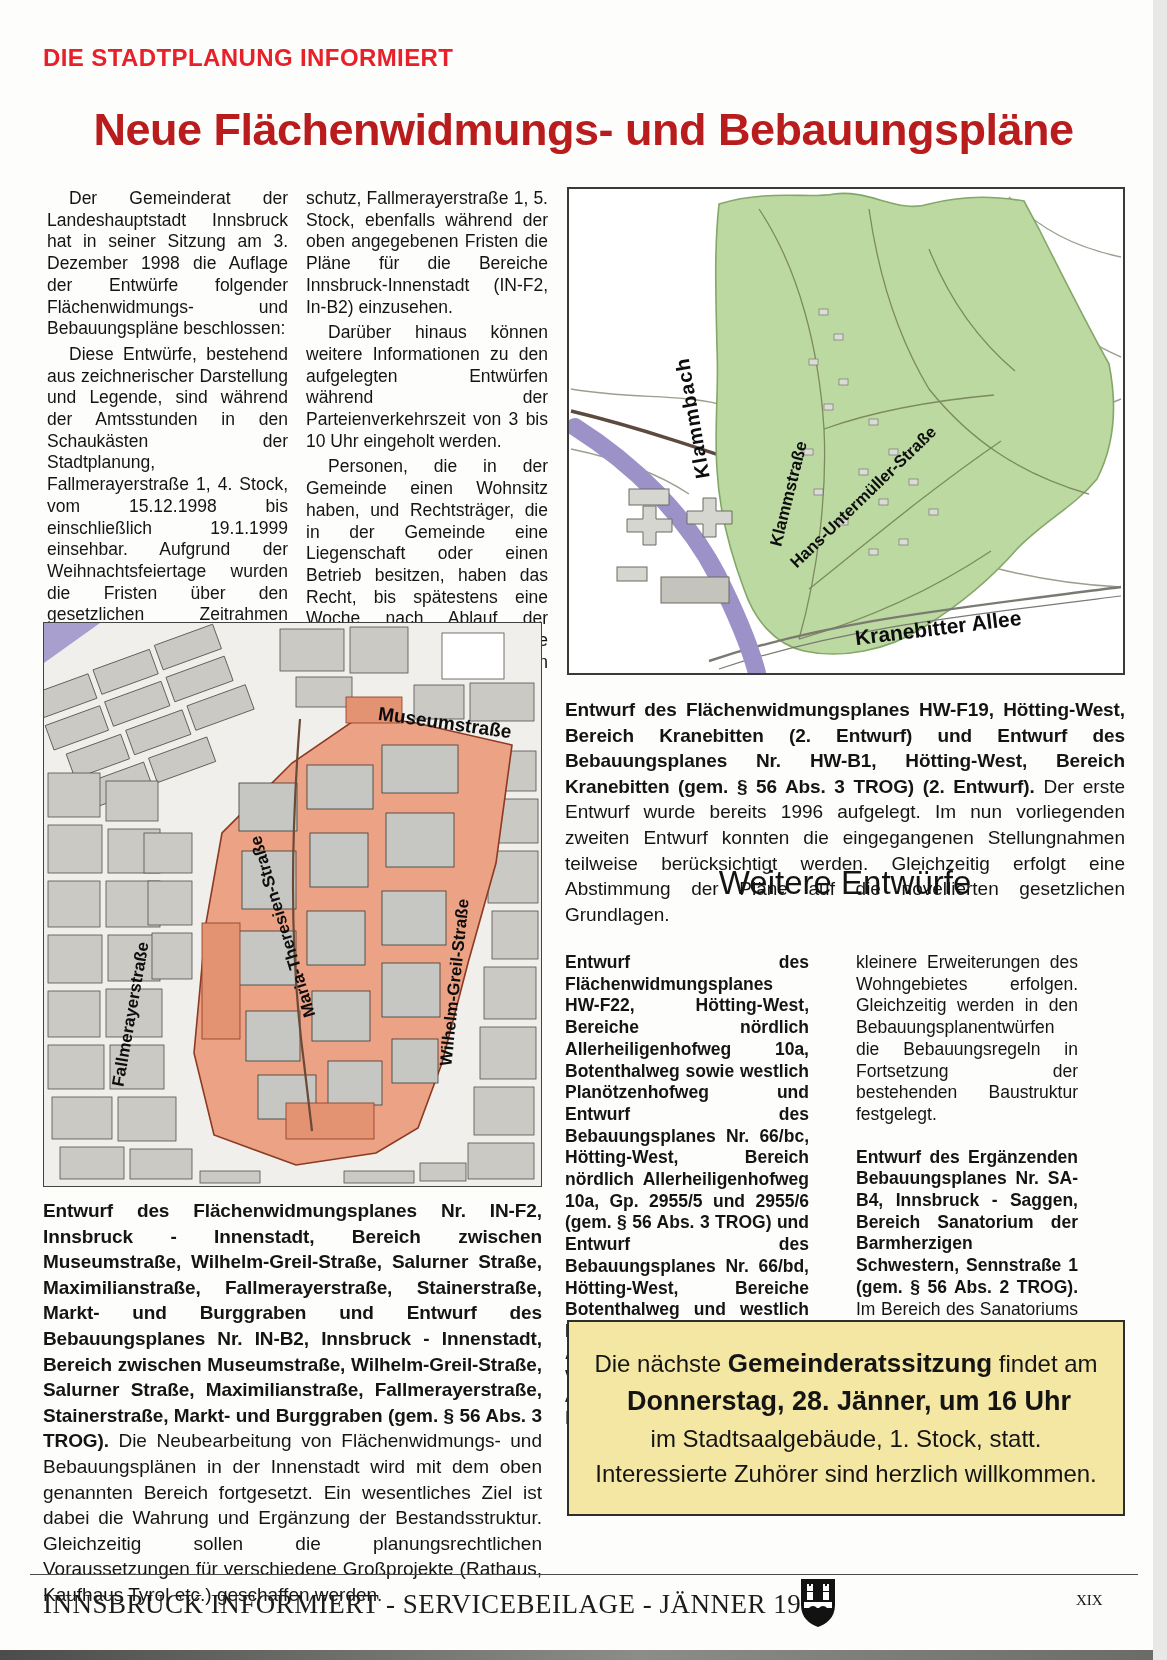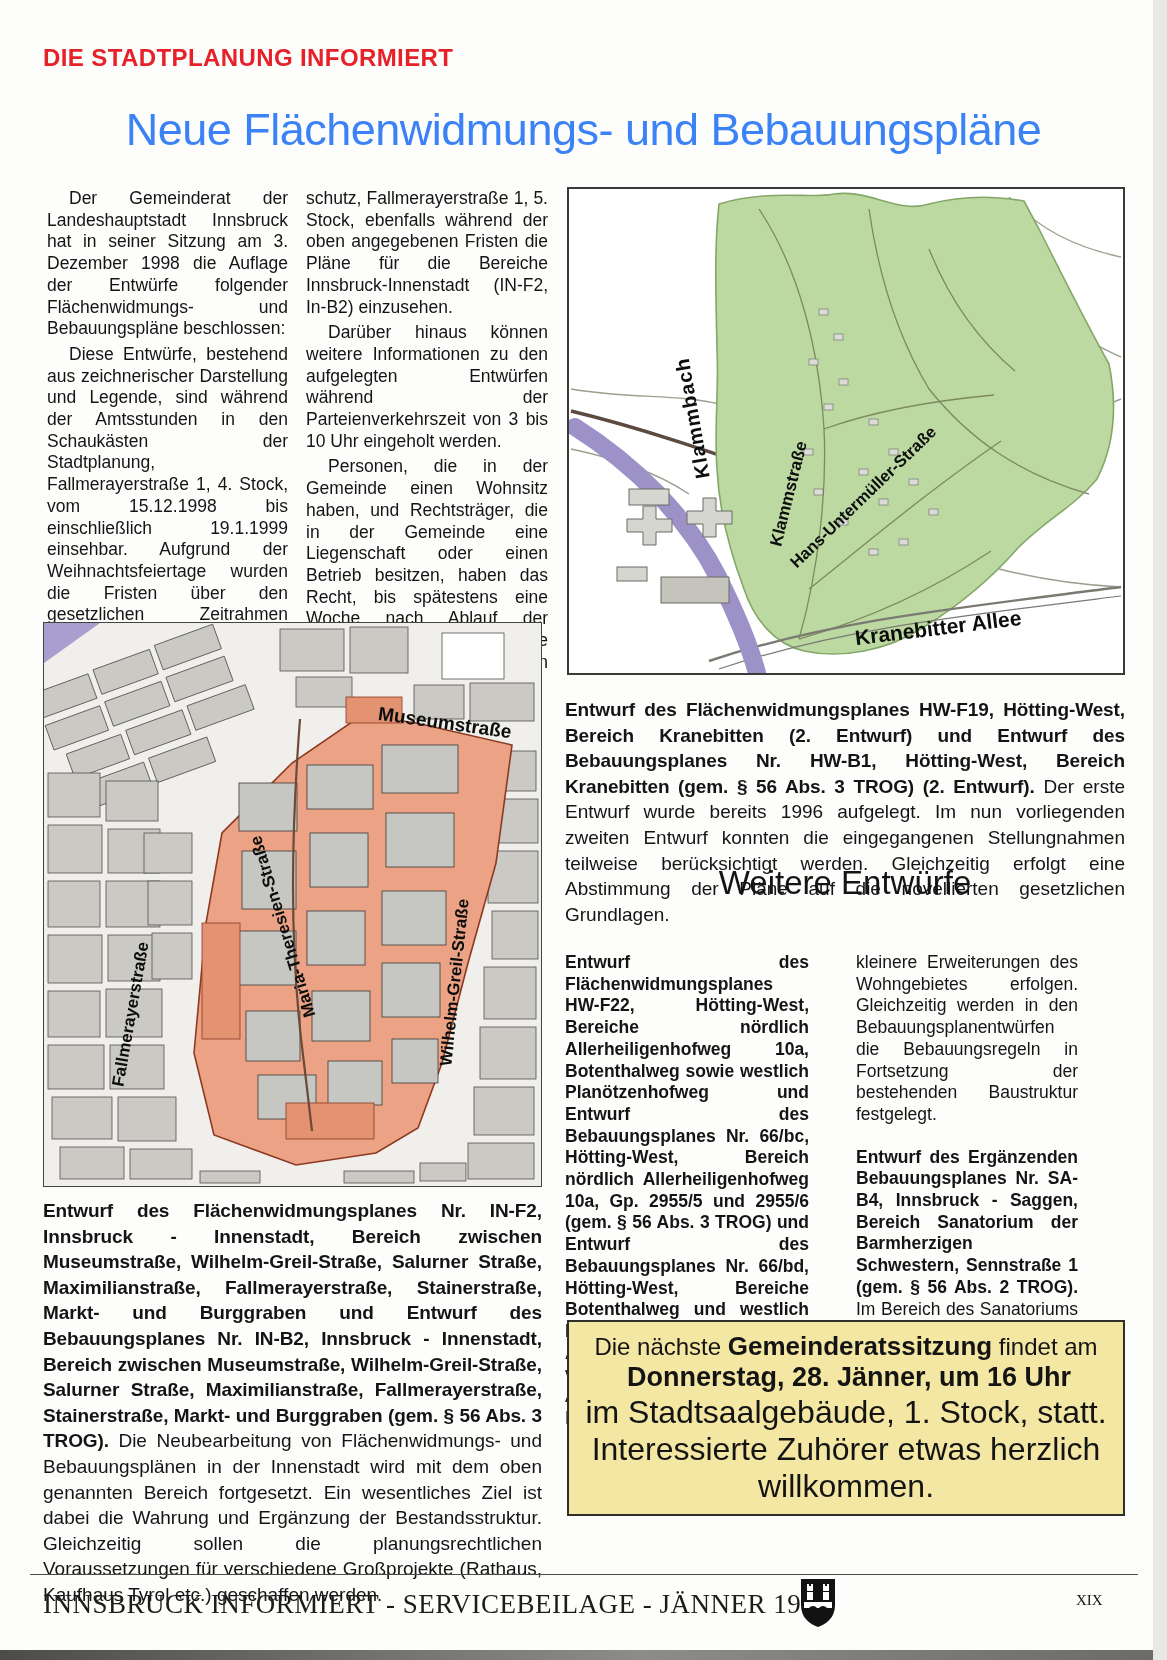--- a/index.html
+++ b/index.html
@@ -1,44 +1,44 @@
 <!DOCTYPE html>
 <html><head>
 <meta charset="utf-8">
 <style>
   html,body{margin:0;padding:0;background:#e8e8e6;}
   .page{position:relative;width:1153px;height:1660px;background:#fdfdfb;overflow:hidden;
         font-family:"Liberation Sans", sans-serif;color:#141414;}
   .abs{position:absolute;}
   .kicker{top:44px;left:43px;font-size:24px;font-weight:bold;color:#e62129;letter-spacing:.4px;}
-  .title{top:104px;left:0;width:1167px;text-align:center;font-size:45px;font-weight:normal;letter-spacing:-.5px;color:#3b82f6;}
+  .title{top:104px;left:0;width:1167px;text-align:center;font-size:45px;font-weight:bold;letter-spacing:-.5px;color:#b91c1c;}
   .bodytext{font-size:17.5px;line-height:21.7px;text-align:justify;}
   .bodytext p{margin:4px;text-indent:22px;}
   .col1{top:184px;left:43px;width:249px;}
   .col2{top:184px;left:302px;width:250px;}
   .mapbox{border:2px solid #3a3a38;background:#fff;box-sizing:border-box;}
   .map1{top:187px;left:567px;width:558px;height:488px;}
   .map2{top:622px;left:43px;width:499px;height:565px;border:1px solid #44443f;}
   .cap{font-size:19px;line-height:25.6px;text-align:justify;}
   .cap b{letter-spacing:-.1px;}
   .cap-hw{top:697px;left:565px;width:560px;}
   .cap-in{top:1198px;left:43px;width:499px;}
   .we-head{top:864px;left:565px;width:560px;text-align:center;font-size:33px;font-weight:normal;}
   .wcol{font-size:17.5px;line-height:21.7px;text-align:justify;}
   .wcol1{top:952px;left:565px;width:244px;}
   .wcol2{top:952px;left:856px;width:222px;}
   .wcol p{margin:0;}
   .wcol .p2{margin-top:21px;}
   .notice{top:1320px;left:567px;width:558px;height:196px;background:#f4e7a3;border:2px solid #2e2e2a;
           box-sizing:border-box;display:flex;flex-direction:column;justify-content:space-evenly;
-          align-items:center;text-align:center;padding:8px 14px;}
+          align-items:center;text-align:center;padding:18px 14px;}
   .notice .l1{font-size:24px;}
   .notice .l1 b{font-size:26px;}
   .notice .l2{font-size:27px;font-weight:bold;margin-left:6px;}
-  .notice .l3,.notice .l4{font-size:32px;}
+  .notice .l3,.notice .l4{font-size:24px;}
   .footrule{top:1574px;left:30px;width:1108px;border-top:1.5px solid #4a4a46;}
   .footer-text{top:1589px;left:43px;font-family:"Liberation Serif", serif;font-size:27px;letter-spacing:.5px;color:#1c1c1a;}
   .pageno{top:1592px;left:1076px;font-family:"Liberation Serif", serif;font-size:15px;}
   .crest{top:1577px;left:799px;width:38px;height:52px;}
   .bottomstrip{top:1650px;left:0;width:1167px;height:10px;background:linear-gradient(to right,#4c4c4a,#8c8c88 55%,#6a6a66);}
   svg text{font-family:"Liberation Sans", sans-serif;font-weight:bold;fill:#0d0d0d;}
 </style>
 </head>
 <body>
 
@@ -233,21 +233,21 @@
   </div>
 
   <div class="abs cap cap-in">
     <b>Entwurf des Flächenwidmungsplanes Nr. IN-F2, Innsbruck - Innenstadt, Bereich zwischen Museumstraße, Wilhelm-Greil-Straße, Salurner Straße, Maximilianstraße, Fallmerayerstraße, Stainerstraße, Markt- und Burggraben und Entwurf des Bebauungsplanes Nr. IN-B2, Innsbruck - Innenstadt, Bereich zwischen Museumstraße, Wilhelm-Greil-Straße, Salurner Straße, Maximilianstraße, Fallmerayerstraße, Stainerstraße, Markt- und Burggraben (gem. § 56 Abs. 3 TROG).</b><span> Die Neubearbeitung von Flächenwidmungs- und Bebauungsplänen in der Innenstadt wird mit dem oben genannten Bereich fortgesetzt. Ein wesentliches Ziel ist dabei die Wahrung und Ergänzung der Bestandsstruktur. Gleichzeitig sollen die planungsrechtlichen Voraussetzungen für verschiedene Großprojekte (Rathaus, Kaufhaus Tyrol etc.) geschaffen werden.</span>
   </div>
 
   <div class="abs notice">
     <div class="l1"><span>Die nächste </span><b>Gemeinderatssitzung</b><span> findet am</span></div>
     <div class="l2">Donnerstag, 28. Jänner, um 16 Uhr</div>
     <div class="l3">im Stadtsaalgebäude, 1. Stock, statt.</div>
-    <div class="l4">Interessierte Zuhörer etwas herzlich willkommen.</div>
+    <div class="l4">Interessierte Zuhörer sind herzlich willkommen.</div>
   </div>
 
   <div class="abs footrule"></div>
   <div class="abs footer-text">INNSBRUCK INFORMIERT - SERVICEBEILAGE - JÄNNER 1999</div>
   <div class="abs crest">
     <svg width="38" height="52" viewBox="0 0 38 52">
       <path d="M2,2 h34 v26 c0,13 -9,19 -17,22 c-8,-3 -17,-9 -17,-22 Z" fill="#121212"></path>
       <polygon points="8,14 8,7 10,7 10,9 12,9 12,7 14,7 14,14" fill="#fff"></polygon>
       <polygon points="24,14 24,7 26,7 26,9 28,9 28,7 30,7 30,14" fill="#fff"></polygon>
       <rect x="8" y="15" width="6" height="8" fill="#fff"></rect>

